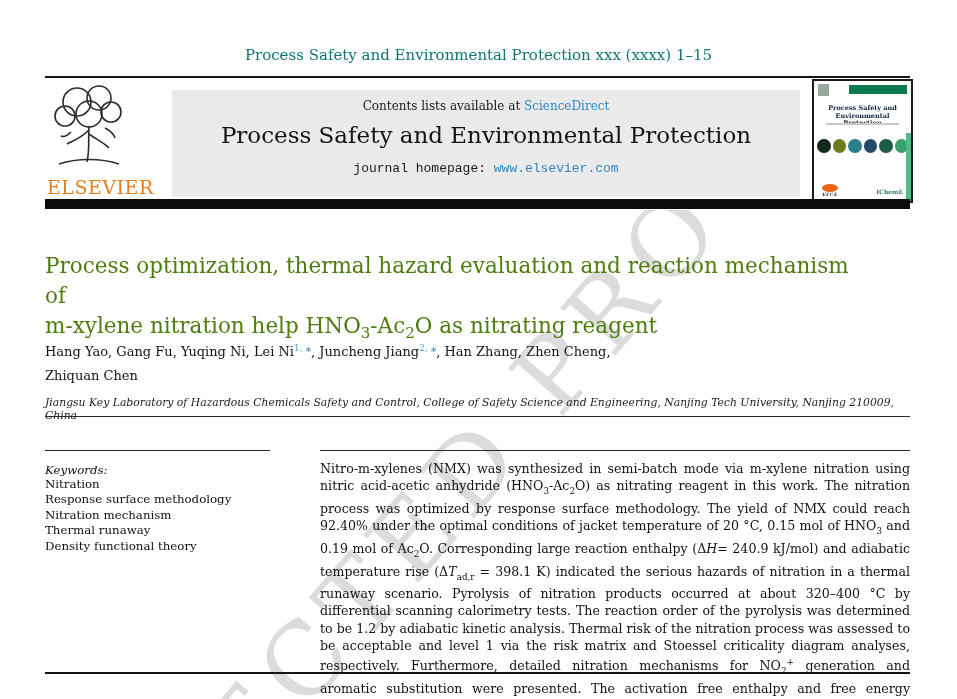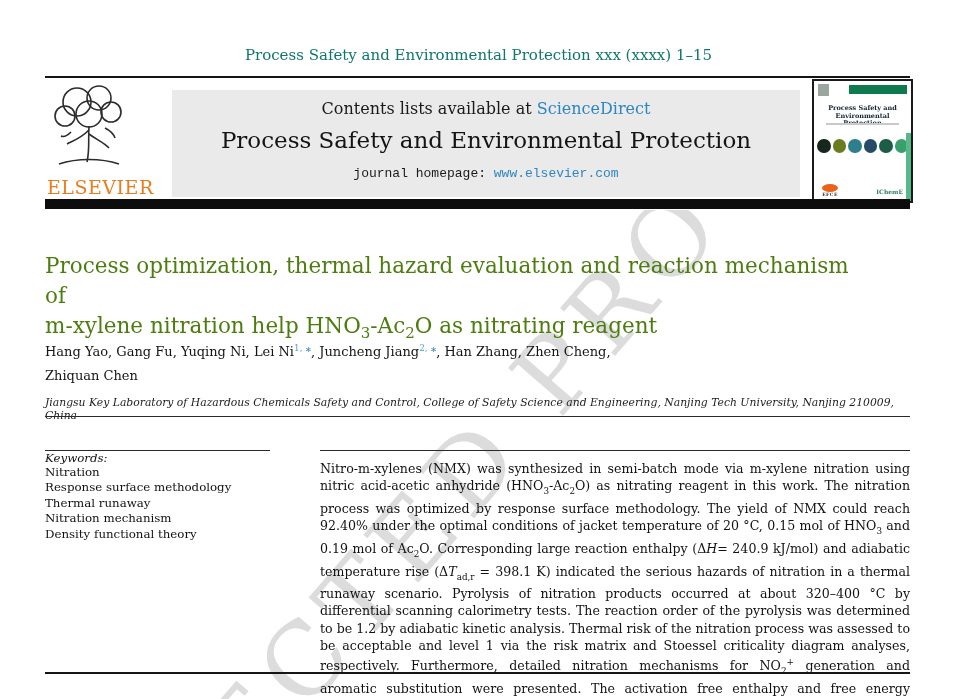--- a/index.html
+++ b/index.html
@@ -13,21 +13,21 @@
     position:absolute;left:340px;top:410px;transform:translate(-50%,-50%) rotate(-49deg);
     font-size:100px;letter-spacing:12px;color:#dcdcdc;white-space:nowrap;
     font-family:"DejaVu Serif",serif;font-weight:400;
   }
   
   .top-header{position:absolute;left:0;top:46px;width:100%;text-align:center;
     font-size:15px;color:#0f766e;}
   .rule-top{position:absolute;left:45px;top:76px;width:865px;height:2px;background:#151515;}
   
   .band{position:absolute;left:172px;top:90px;width:628px;height:107px;background:#eaeaea;text-align:center;}
-  .contents-line{margin-top:9px;font-size:16px;color:#1a1a1a;}
+  .contents-line{margin-top:9px;font-size:12px;color:#1a1a1a;}
   .link{color:#2e86c1;text-decoration:none;cursor:pointer;}
   .journal-title{margin-top:9px;font-size:23px;color:#141414;}
   .homepage-line{margin-top:13px;font-size:13px;color:#1a1a1a;font-family:Liberation Mono, monospace;}
   .elsevier{position:absolute;left:47px;top:80px;width:88px;height:118px;text-align:left;}
   .elsevier-label{font-size:19px;color:#e87d1e;letter-spacing:.5px;margin-top:-2px;}
   
   .cover{position:absolute;left:812px;top:79px;width:97px;height:120px;border:2px solid #1b1b1b;background:#fff;}
   .cover-banner{position:absolute;right:4px;top:4px;width:58px;height:9px;background:#0e7a4e;}
   .cover-mark{position:absolute;left:4px;top:3px;width:11px;height:12px;background:#9aa79e;}
   .cover-title{position:absolute;left:8px;top:24px;width:81px;text-align:center;
@@ -46,21 +46,21 @@
     color:#4d7c0f;white-space:pre-wrap;}
   .authors{position:absolute;left:45px;top:336px;width:790px;font-size:13px;line-height:24px;
     color:#141414;white-space:pre-wrap;}
   .affiliation{position:absolute;left:45px;top:396px;width:865px;font-size:10.8px;font-style:italic;color:#1c1c1c;}
   .rule-mid{position:absolute;left:45px;top:416px;width:865px;height:1px;background:#2a2a2a;}
   
   .left-col{position:absolute;left:45px;top:443px;width:225px;}
   .right-col{position:absolute;left:320px;top:443px;width:590px;}
   .col-heading{font-size:11.5px;letter-spacing:.33em;word-spacing:.45em;color:#151515;}
   .col-rule{height:1px;background:#2a2a2a;margin-top:7px;}
-  .keywords-label{font-size:11.8px;font-style:italic;}
+  .keywords-label{margin-top:12px;font-size:11.8px;font-style:italic;}
   .keywords{font-size:11.8px;line-height:15.4px;}
   .abstract{margin-top:9px;font-size:12.6px;line-height:17.2px;text-align:justify;color:#121212;}
   .rule-bottom{position:absolute;left:45px;top:672px;width:865px;height:2px;background:#151515;}
   
   .run-sub{vertical-align:sub;font-size:70%;}
   .run-sup{vertical-align:super;font-size:70%;}
   .run-i{font-style:italic;}
   .run-supnum{vertical-align:super;font-size:68%;color:#45a0c8;}
   .run-star{color:#2d7fb8;font-size:80%;vertical-align:1px;}
 </style>
@@ -130,22 +130,22 @@
 Zhiquan Chen</span></div>
   <div class="affiliation">Jiangsu Key Laboratory of Hazardous Chemicals Safety and Control, College of Safety Science and Engineering, Nanjing Tech University, Nanjing 210009, China</div>
   <div class="rule-mid"></div>
 
   <div class="left-col">
     <div class="col-rule"></div>
     <div class="keywords-label">Keywords:</div>
     <div class="keywords">
         <div>Nitration</div>
         <div>Response surface methodology</div>
+        <div>Nitration mechanism</div>
         <div>Thermal runaway</div>
-        <div>Nitration mechanism</div>
         <div>Density functional theory</div>
       </div>
   </div>
 
   <div class="right-col">
     <div class="col-rule"></div>
     <div class="abstract"><span>Nitro-m-xylenes (NMX) was synthesized in semi-batch mode via m-xylene nitration using nitric acid-acetic anhydride (HNO</span><span class="run-sub">3</span><span>-Ac</span><span class="run-sub">2</span><span>O) as nitrating reagent in this work. The nitration process was optimized by response surface methodology. The yield of NMX could reach 92.40% under the optimal conditions of jacket temperature of 20 °C, 0.15 mol of HNO</span><span class="run-sub">3</span><span> and 0.19 mol of Ac</span><span class="run-sub">2</span><span>O. Corresponding large reaction enthalpy (Δ</span><span class="run-i">H</span><span>= 240.9 kJ/mol) and adiabatic temperature rise (Δ</span><span class="run-i">T</span><span class="run-sub">ad,r</span><span> = 398.1 K) indicated the serious hazards of nitration in a thermal runaway scenario. Pyrolysis of nitration products occurred at about 320–400 °C by differential scanning calorimetry tests. The reaction order of the pyrolysis was determined to be 1.2 by adiabatic kinetic analysis. Thermal risk of the nitration process was assessed to be acceptable and level 1 via the risk matrix and Stoessel criticality diagram analyses, respectively. Furthermore, detailed nitration mechanisms for NO</span><span class="run-sub">2</span><span class="run-sup">+</span><span> generation and aromatic substitution were presented. The activation free enthalpy and free energy parameters for each step were calculated by density functional theory (DFT). These findings can help understand the exothermic sources of m-xylene nitration and guide the intrinsically safer design and scale-up of the process.</span></div>
   </div>
 
   <div class="rule-bottom"></div>

